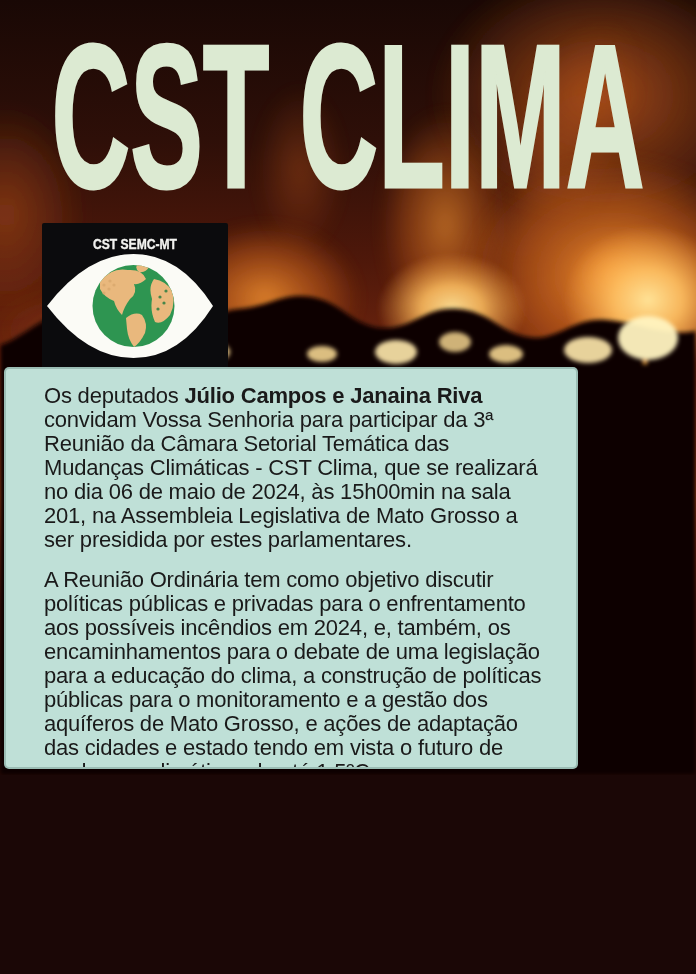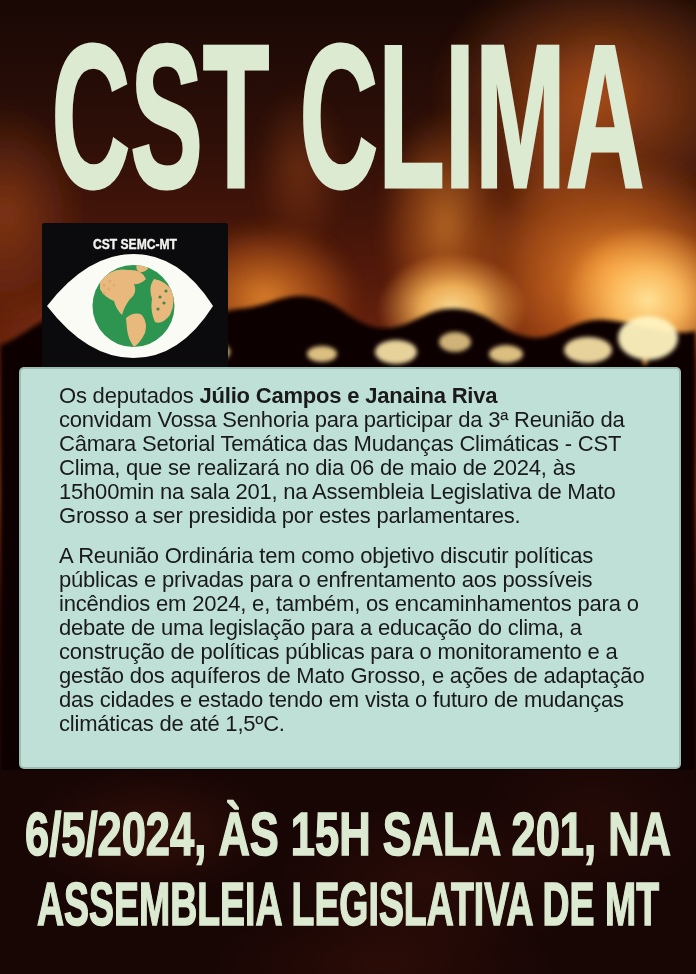--- a/index.html
+++ b/index.html
@@ -8,21 +8,21 @@
     background:#1b0706;font-family:"Liberation Sans",sans-serif;
   }
   .bg-svg{position:absolute;top:0;left:0;display:block;}
   .title-svg{position:absolute;top:0;left:0;display:block;}
   .logo{
     position:absolute;left:42px;top:199px;width:186px;height:169px;
     background:#0b0b0d;border-radius:2px;margin-top:24px;
   }
   .logo svg{display:block;}
   .panel{
-    position:absolute;left:19px;top:367px;width:662px;height:402px;
+    position:absolute;left:4px;top:367px;width:574px;height:402px;
     background:#bfe0d7;border-radius:5px;box-sizing:border-box;
     border:2px solid rgba(88,122,114,0.35);
     padding:15px 32px 16px 38px;overflow:hidden;
   }
   .panel p{
     margin:0 0 16px 0;color:#1a1a1a;font-size:22px;line-height:24px;
     letter-spacing:-0.2px;
   }
   .panel .b{font-weight:700;}
   .footer{
@@ -165,20 +165,14 @@
 
   <div class="panel">
     <p>
       <span>Os deputados</span>
       <span class="b">Júlio Campos e Janaina Riva</span><br>
       <span>convidam Vossa Senhoria para participar da 3ª Reunião da Câmara Setorial Temática das Mudanças Climáticas - CST Clima, que se realizará no dia 06 de maio de 2024, às 15h00min na sala 201, na Assembleia Legislativa de Mato Grosso a ser presidida por estes parlamentares.</span>
     </p>
     <p>A Reunião Ordinária tem como objetivo discutir políticas públicas e privadas para o enfrentamento aos possíveis incêndios em 2024, e, também, os encaminhamentos para o debate de uma legislação para a educação do clima, a construção de políticas públicas para o monitoramento e a gestão dos aquíferos de Mato Grosso, e ações de adaptação das cidades e estado tendo em vista o futuro de mudanças climáticas de até 1,5ºC.</p>
   </div>
 
-  <div class="footer">
-    <svg width="696" height="204" viewBox="0 0 696 204">
-      <text class="svg-display-text" x="348" y="85" text-anchor="middle" font-size="62" textLength="646" lengthAdjust="spacingAndGlyphs" fill="#dcead2" stroke="#dcead2" stroke-width="1.6">6/5/2024, ÀS 15H SALA 201, NA</text>
-      <text class="svg-display-text" x="348" y="155" text-anchor="middle" font-size="62" textLength="622" lengthAdjust="spacingAndGlyphs" fill="#dcead2" stroke="#dcead2" stroke-width="1.6">ASSEMBLEIA LEGISLATIVA DE MT</text>
-    </svg>
-  </div>
 
 </div>
 
 </body></html>

